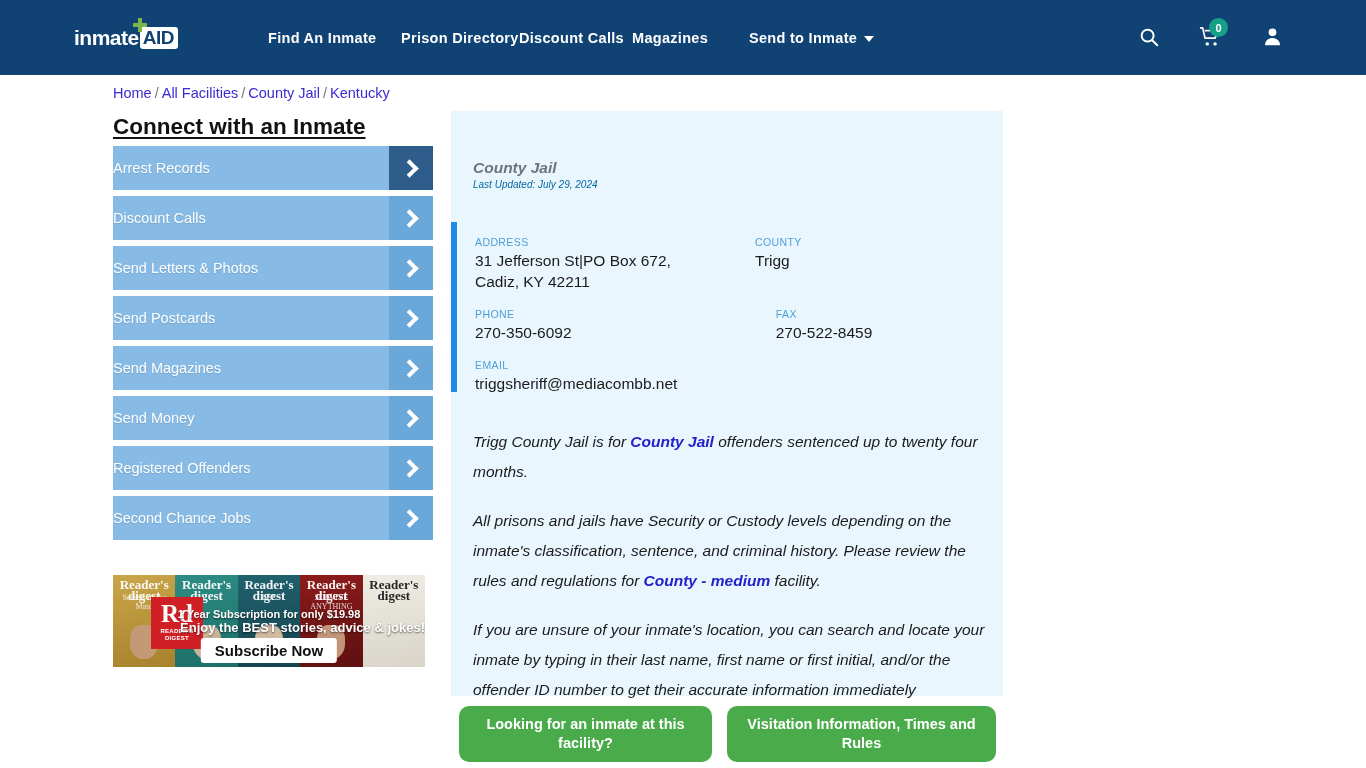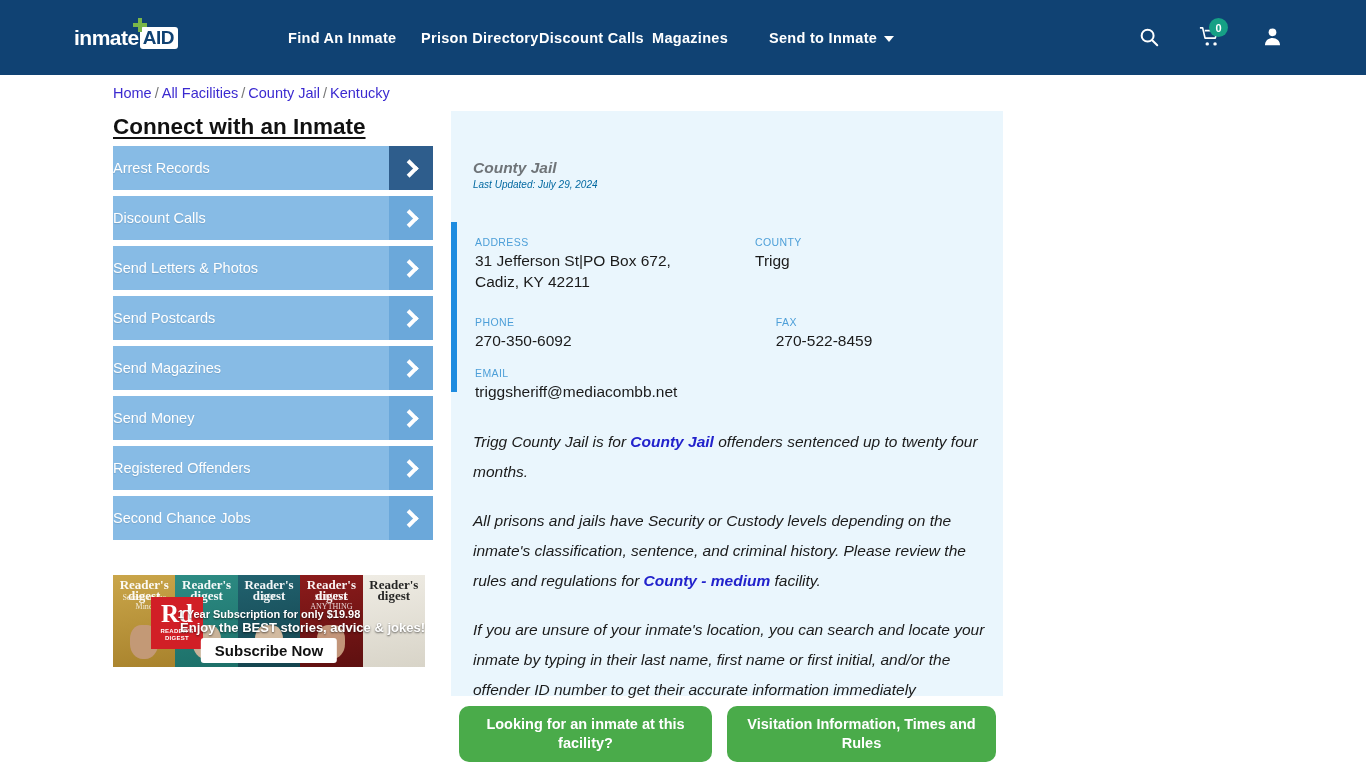--- a/index.html
+++ b/index.html
@@ -37,21 +37,21 @@
     width: 14px; height: 14px;
   }
   .logo-cross::before, .logo-cross::after {
     content: ""; position: absolute; background: #7ab648;
   }
   .logo-cross::before { left: 5px; top: 0; width: 4px; height: 14px; }
   .logo-cross::after  { left: 0; top: 5px; width: 14px; height: 4px; }
 
   .nav {
     position: absolute; left: 268px; top: 0; height: 75px;
-    display: flex; align-items: center; gap: 0; margin-left: 20px;
+    display: flex; align-items: center; gap: 0;
   }
   .nav-item {
     color: #ffffff; font-size: 14.5px; font-weight: 700;
     letter-spacing: 0.3px; cursor: pointer; white-space: nowrap;
     padding: 0 0; margin-right: 0;
   }
   .nav-slot { display: flex; align-items: center; }
   .nav-gap1 { width: 133px; }
   .nav-gap2 { width: 118px; }
   .nav-gap3 { width: 113px; }
@@ -397,21 +397,21 @@
       <div class="info-cell">
         <div class="info-label">ADDRESS</div>
         <div class="info-value" style="white-space:pre-line">31 Jefferson St|PO Box 672,
 Cadiz, KY 42211</div>
       </div>
       <div class="info-cell right">
         <div class="info-label">COUNTY</div>
         <div class="info-value">Trigg</div>
       </div>
     </div>
-    <div class="info-row" style="margin-top:11px;gap:46px;">
+    <div class="info-row" style="margin-top:3px;gap:46px;">
       <div class="info-cell">
         <div class="info-label">PHONE</div>
         <div class="info-value">270-350-6092</div>
       </div>
       <div class="info-cell right">
         <div class="info-label">FAX</div>
         <div class="info-value">270-522-8459</div>
       </div>
     </div>
     <div class="info-row" style="margin-top:3px;">

